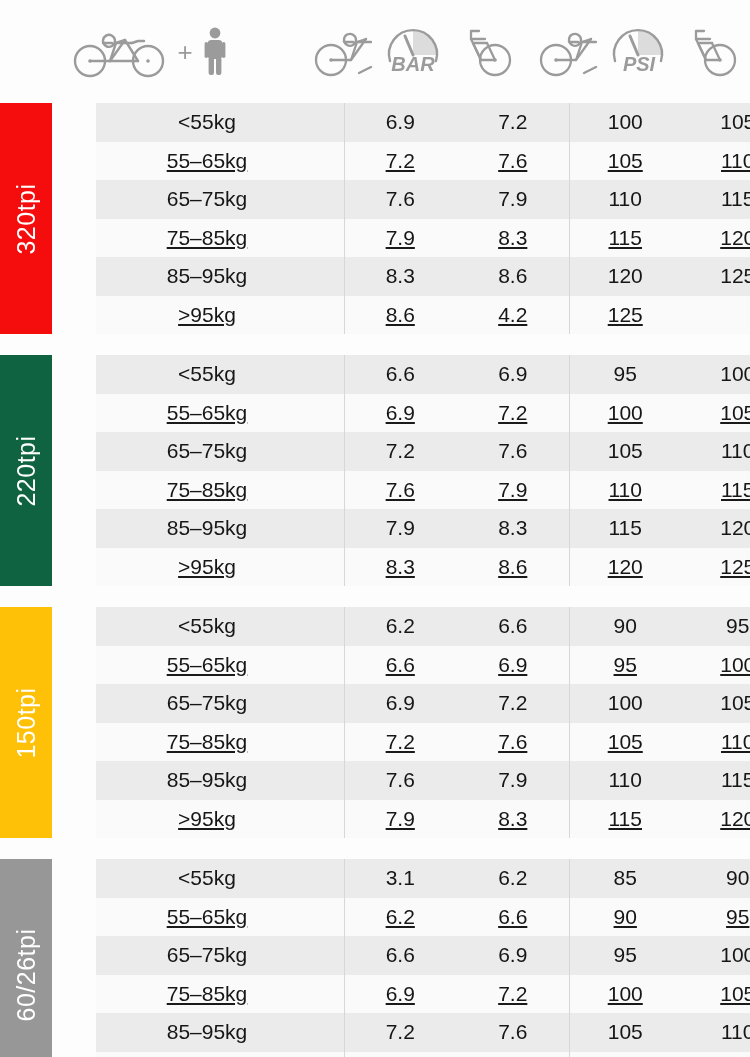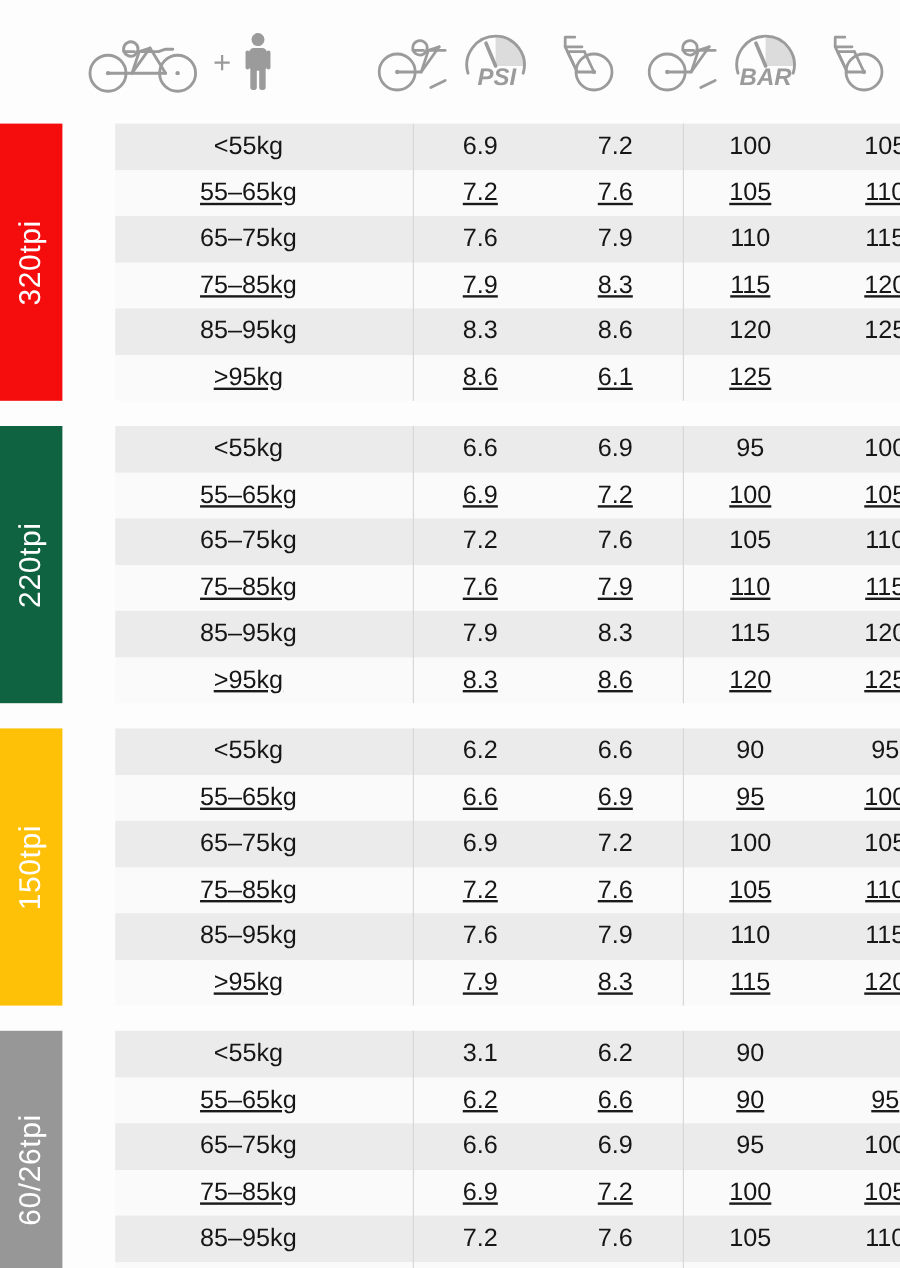--- a/index.html
+++ b/index.html
@@ -163,82 +163,82 @@
               <rect x="8.6" y="31" width="5.4" height="18" rx="2.2"></rect>
               <rect x="16" y="31" width="5.4" height="18" rx="2.2"></rect>
               <rect x="4.6" y="16" width="3.4" height="16" rx="1.7"></rect>
               <rect x="22" y="16" width="3.4" height="16" rx="1.7"></rect>
             </g>
           </svg>
         </span>
       </div>
     </div>
 
-    <div class="hdr-cell hdr-psi">
+    <div class="hdr-cell hdr-bar">
       <div class="icon-group">
         <span>
           <svg width="62" height="54" viewBox="0 0 62 54">
             <g fill="none" stroke="#9b9b9b" stroke-width="2.3" stroke-linecap="round" stroke-linejoin="round">
               <circle cx="20" cy="35" r="15"></circle>
               <path d="M20 35 L40 35 L55 14"></path>
               <path d="M40 35 L46 17 L60 17"></path>
               <path d="M46 17 L55 14"></path>
               <path d="M33 15 A6 6 0 1 0 33 14.7 L33 17 L42 17"></path>
               <path d="M48 48 L60 42"></path>
               <circle cx="20" cy="35" r="1.8" fill="#9b9b9b" stroke="none"></circle>
             </g>
           </svg>
         </span>
         <span>
           <svg width="72" height="60" viewBox="0 0 72 60">
             <g>
               <path d="M36 9 A24 24 0 0 1 60 33 L36 33 Z" fill="#dcdcdc"></path>
               <path d="M13 39 A24 24 0 1 1 59 39" fill="none" stroke="#9b9b9b" stroke-width="2.4" stroke-linecap="round"></path>
               <path d="M36 33 L28 14" stroke="#9b9b9b" stroke-width="3" stroke-linecap="round"></path>
-              <text x="37" y="49" text-anchor="middle" font-family="'Liberation Sans', sans-serif" font-size="20" font-style="italic" font-weight="bold" fill="#9b9b9b">PSI</text>
+              <text x="36" y="49" text-anchor="middle" font-family="'Liberation Sans', sans-serif" font-size="20" font-style="italic" font-weight="bold" fill="#9b9b9b">BAR</text>
             </g>
           </svg>
         </span>
         <span>
           <svg width="62" height="54" viewBox="0 0 62 54">
             <g fill="none" stroke="#9b9b9b" stroke-width="2.3" stroke-linecap="round" stroke-linejoin="round">
               <circle cx="42" cy="35" r="15"></circle>
               <path d="M42 35 L28 35 L18 14 L32 14"></path>
               <path d="M28 35 L20 18 L34 18"></path>
               <path d="M18 14 L18 6 L26 6"></path>
               <path d="M42 35 L34 18"></path>
               <circle cx="42" cy="35" r="1.8" fill="#9b9b9b" stroke="none"></circle>
             </g>
           </svg>
         </span>
       </div>
     </div>
 
-    <div class="hdr-cell hdr-bar">
+    <div class="hdr-cell hdr-psi">
       <div class="icon-group">
         <span>
           <svg width="62" height="54" viewBox="0 0 62 54">
             <g fill="none" stroke="#9b9b9b" stroke-width="2.3" stroke-linecap="round" stroke-linejoin="round">
               <circle cx="20" cy="35" r="15"></circle>
               <path d="M20 35 L40 35 L55 14"></path>
               <path d="M40 35 L46 17 L60 17"></path>
               <path d="M46 17 L55 14"></path>
               <path d="M33 15 A6 6 0 1 0 33 14.7 L33 17 L42 17"></path>
               <path d="M48 48 L60 42"></path>
               <circle cx="20" cy="35" r="1.8" fill="#9b9b9b" stroke="none"></circle>
             </g>
           </svg>
         </span>
         <span>
           <svg width="72" height="60" viewBox="0 0 72 60">
             <g>
               <path d="M36 9 A24 24 0 0 1 60 33 L36 33 Z" fill="#dcdcdc"></path>
               <path d="M13 39 A24 24 0 1 1 59 39" fill="none" stroke="#9b9b9b" stroke-width="2.4" stroke-linecap="round"></path>
               <path d="M36 33 L28 14" stroke="#9b9b9b" stroke-width="3" stroke-linecap="round"></path>
-              <text x="36" y="49" text-anchor="middle" font-family="'Liberation Sans', sans-serif" font-size="20" font-style="italic" font-weight="bold" fill="#9b9b9b">BAR</text>
+              <text x="37" y="49" text-anchor="middle" font-family="'Liberation Sans', sans-serif" font-size="20" font-style="italic" font-weight="bold" fill="#9b9b9b">PSI</text>
             </g>
           </svg>
         </span>
         <span>
           <svg width="62" height="54" viewBox="0 0 62 54">
             <g fill="none" stroke="#9b9b9b" stroke-width="2.3" stroke-linecap="round" stroke-linejoin="round">
               <circle cx="42" cy="35" r="15"></circle>
               <path d="M42 35 L28 35 L18 14 L32 14"></path>
               <path d="M28 35 L20 18 L34 18"></path>
               <path d="M18 14 L18 6 L26 6"></path>
@@ -289,21 +289,21 @@
           <div class="row odd">
             <div class="cell cell-weight">85–95kg</div>
             <div class="cell cell-num">8.3</div>
             <div class="cell cell-num">8.6</div>
             <div class="cell cell-num">120</div>
             <div class="cell cell-num">125</div>
           </div>
           <div class="row even">
             <div class="cell cell-weight">&gt;95kg</div>
             <div class="cell cell-num">8.6</div>
-            <div class="cell cell-num">6.1</div>
+            <div class="cell cell-num">4.2</div>
             <div class="cell cell-num">125</div>
           </div>
           <div class="vrule v1"></div>
           <div class="vrule v2"></div>
         </div>
       </div>
       <div class="block">
         <div class="tpi-bar" style="background: rgb(15, 99, 65);">
           <span class="tpi-bar-text">220tpi</span>
         </div>
@@ -407,20 +407,21 @@
       </div>
       <div class="block">
         <div class="tpi-bar" style="background: rgb(151, 151, 151);">
           <span class="tpi-bar-text">60/26tpi</span>
         </div>
         <div class="rows">
           <div class="row odd">
             <div class="cell cell-weight">&lt;55kg</div>
             <div class="cell cell-num">3.1</div>
             <div class="cell cell-num">6.2</div>
+            <div class="cell cell-num">85</div>
             <div class="cell cell-num">90</div>
           </div>
           <div class="row even">
             <div class="cell cell-weight">55–65kg</div>
             <div class="cell cell-num">6.2</div>
             <div class="cell cell-num">6.6</div>
             <div class="cell cell-num">90</div>
             <div class="cell cell-num">95</div>
           </div>
           <div class="row odd">

